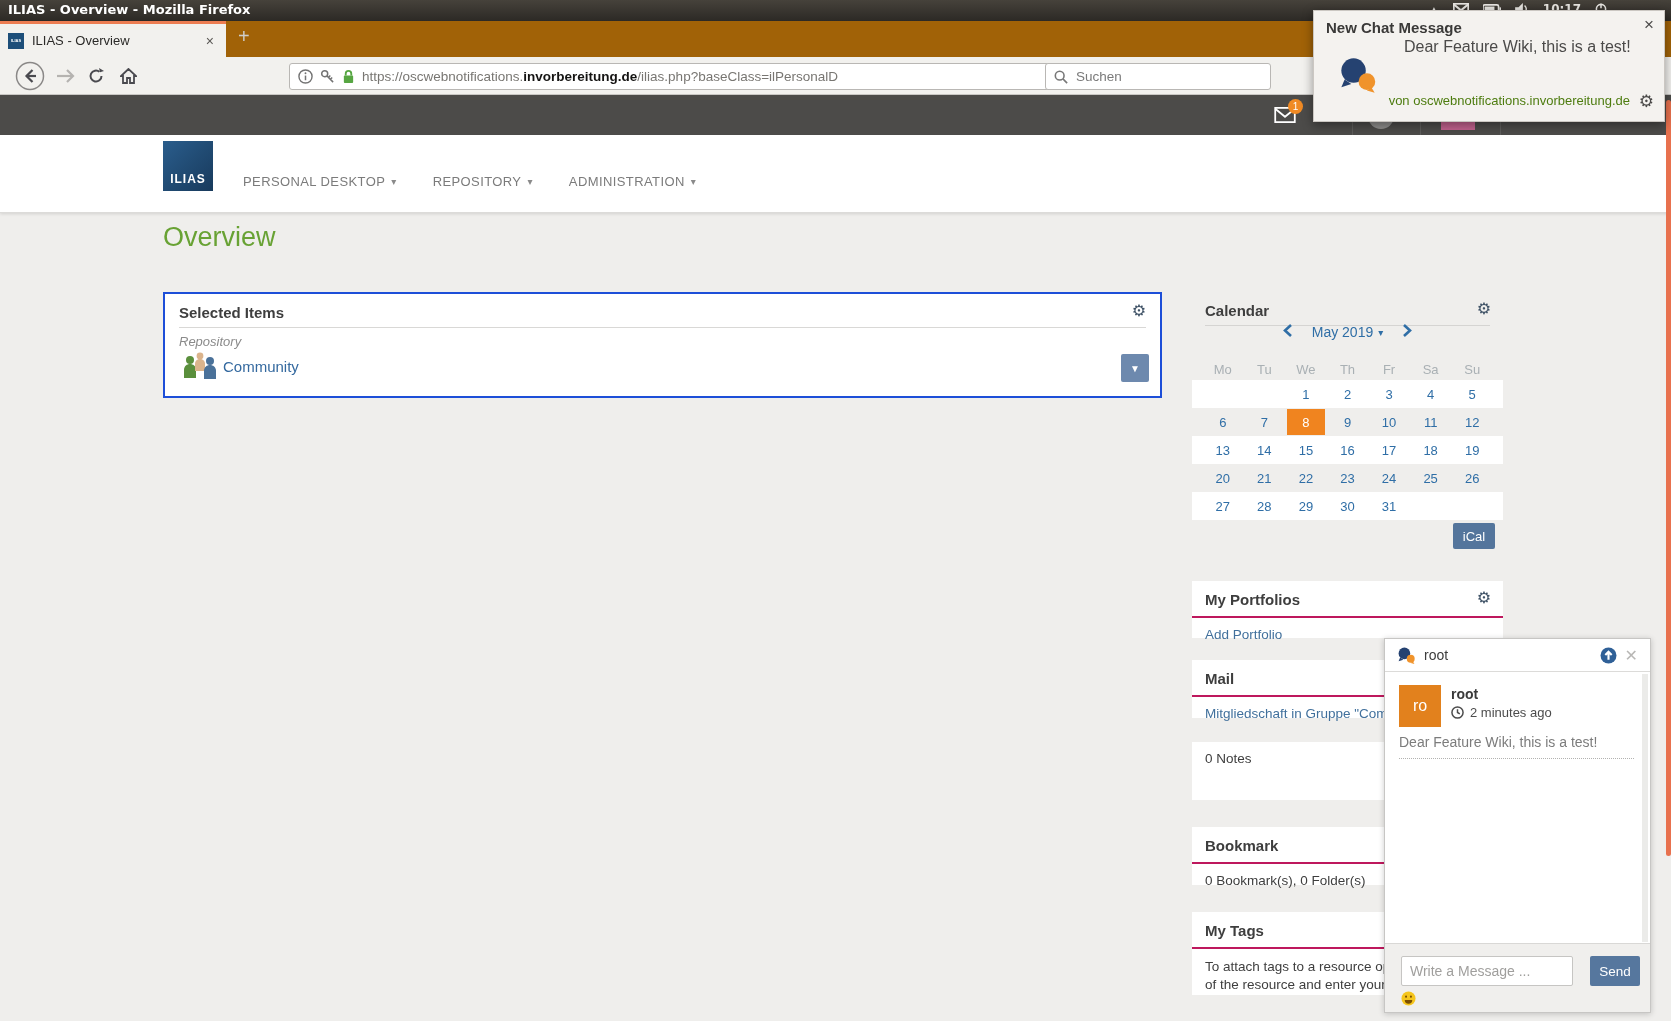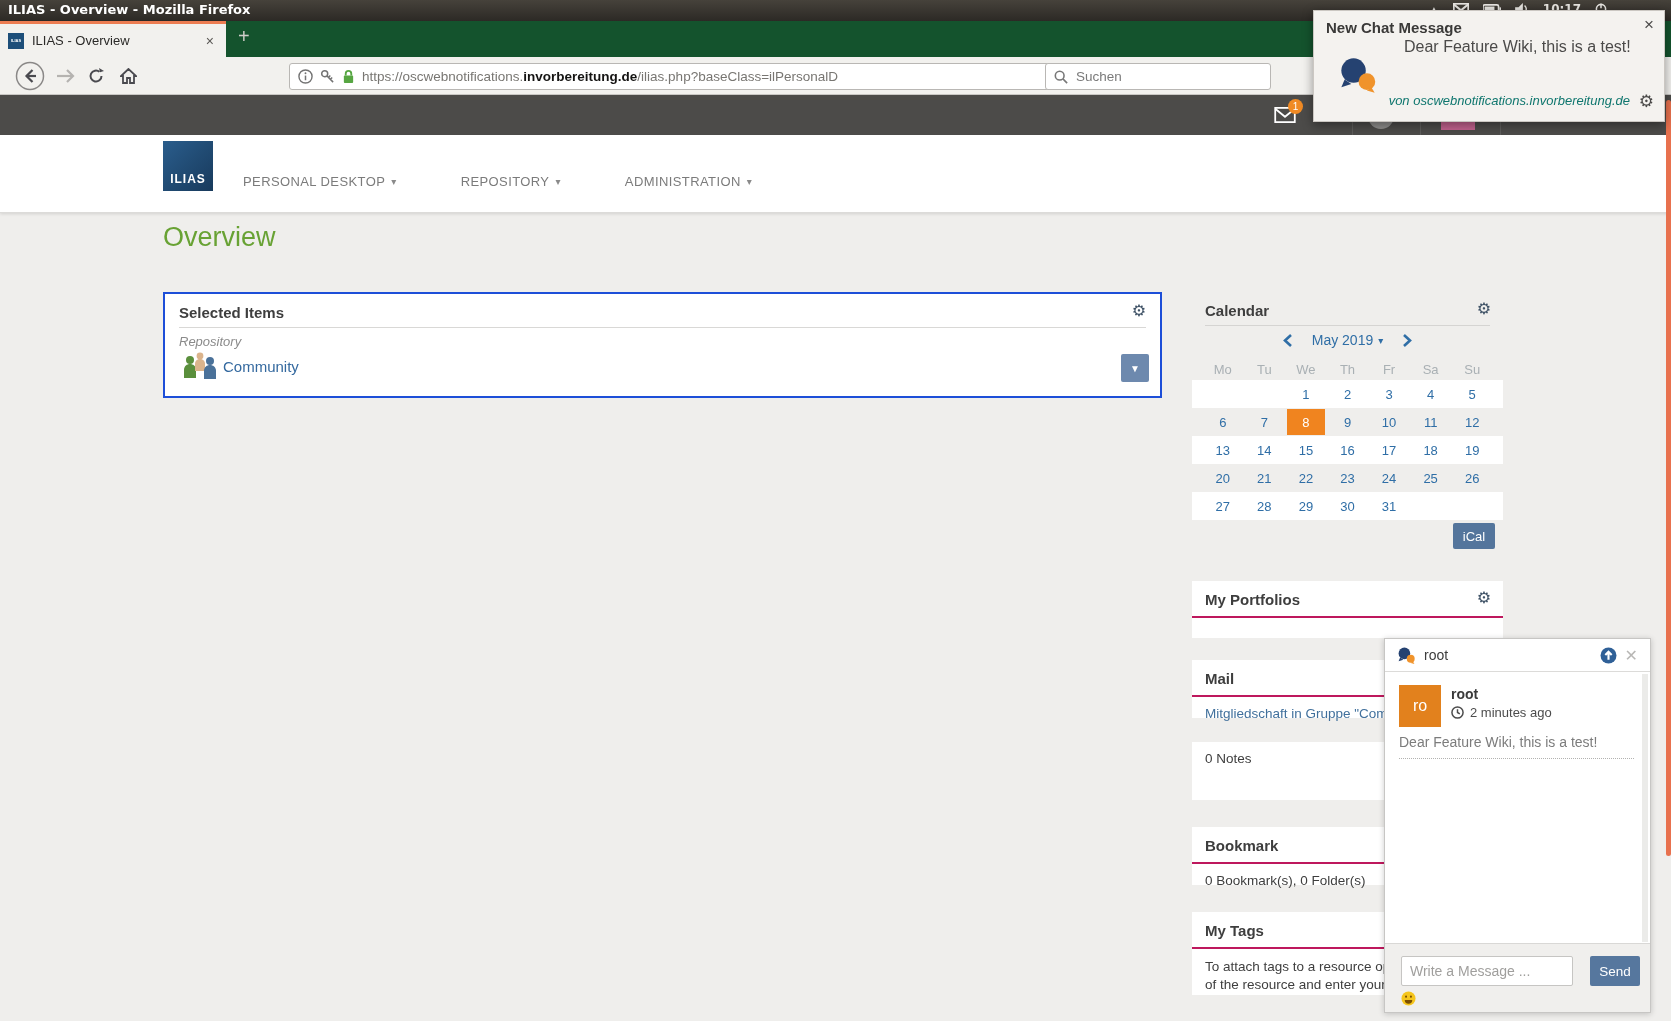--- a/index.html
+++ b/index.html
@@ -9,21 +9,21 @@
   svg{display:block;}
 
   
   #ubuntu-bar{left:0;top:0;width:1671px;height:21px;z-index:6;
     background:linear-gradient(#46423b,#2c2925);color:#fff;}
   #win-title{left:8px;top:2px;font-size:13px;font-weight:bold;font-family:"DejaVu Sans",sans-serif;}
   #tray{right:64px;top:2px;display:flex;align-items:center;gap:14px;color:#e7e5e1;}
   #tray .clock{font-size:12px;font-weight:bold;font-family:"DejaVu Sans",sans-serif;}
 
   
-  #tab-bar{left:0;top:21px;width:1671px;height:36px;background:#14532d;z-index:6;}
+  #tab-bar{left:0;top:21px;width:1671px;height:36px;background:#a16207;z-index:6;}
   #active-tab{position:absolute;left:0;top:0;width:226px;height:36px;background:#f2f1ee;
     border-top:3px solid #ed7d52;box-sizing:border-box;display:flex;align-items:center;padding:0 8px;}
   #tab-favicon{width:16px;height:16px;background:#1d4e79;color:#fff;font-size:4px;font-weight:bold;
     display:flex;align-items:center;justify-content:center;flex:none;}
   #tab-title{margin-left:8px;font-size:13px;color:#2b2a28;flex:1;white-space:nowrap;overflow:hidden;}
   #tab-close{color:#5a5855;font-size:14px;padding:0 4px;}
   #new-tab{position:absolute;left:238px;top:4px;color:#cfcdc9;font-size:20px;font-weight:300;}
 
   
   #toolbar{left:0;top:57px;width:1671px;height:38px;background:#f2f1ee;z-index:6;
@@ -60,21 +60,21 @@
     background:#8f8e8c;color:#4c4b49;font-size:14px;font-weight:bold;z-index:2;
     display:flex;align-items:center;justify-content:center;}
   #user-avatar{left:1441px;top:100px;width:34px;height:30px;background:#c2628e;z-index:2;}
 
   
   #main-nav{left:0;top:135px;width:1671px;height:77px;background:#fff;z-index:1;
     border-bottom:1px solid #dcdbd9;box-shadow:0 1px 3px rgba(0,0,0,.12);}
   #logo{left:163px;top:141px;width:50px;height:50px;z-index:2;
     background:linear-gradient(135deg,#2a5d8c,#183a5c);display:flex;align-items:flex-end;justify-content:center;}
   #logo span{color:#fff;font-weight:bold;font-size:12px;letter-spacing:1px;margin-bottom:5px;}
-  #main-menu{left:243px;top:135px;height:93px;display:flex;align-items:center;gap:64px;z-index:2;}
+  #main-menu{left:243px;top:135px;height:93px;display:flex;align-items:center;gap:36px;z-index:2;}
   .menu-item{font-size:13px;color:#7b7b7b;letter-spacing:.4px;display:flex;align-items:center;gap:6px;cursor:pointer;}
   .menu-item .caret{font-size:10px;color:#8a8a8a;}
 
   #page-title{left:163px;top:222px;font-size:27px;color:#68a234;z-index:1;}
 
   
   .gear{color:#3f5266;font-size:16px;line-height:1;}
   #selected-items{left:163px;top:292px;width:999px;height:106px;background:#fff;
     border:2px solid #1d4ed8;box-sizing:border-box;z-index:1;}
   #si-title{position:absolute;left:14px;top:10px;font-size:15px;font-weight:bold;color:#3e3e3e;}
@@ -83,21 +83,21 @@
   #si-sub{position:absolute;left:14px;top:40px;font-size:13px;font-style:italic;color:#8a8a8a;}
   #si-item-link{position:absolute;left:58px;top:64px;font-size:15px;color:#34699f;}
   #si-dd{position:absolute;left:956px;top:60px;width:28px;height:28px;background:#6d89ae;border-radius:2px;
     color:#fff;font-size:10px;display:flex;align-items:center;justify-content:center;}
 
   
   #calendar{left:1192px;top:292px;width:311px;z-index:1;}
   #cal-title{position:absolute;left:13px;top:10px;font-size:15px;font-weight:bold;color:#3e3e3e;}
   #cal-gear{position:absolute;right:12px;top:9px;}
   #cal-hr{position:absolute;left:13px;right:13px;top:33px;border-top:1px solid #d5d4d2;}
-  #cal-nav{position:absolute;left:0;top:40px;width:311px;display:flex;align-items:center;justify-content:center;gap:20px;}
+  #cal-nav{position:absolute;left:0;top:32px;width:311px;display:flex;align-items:flex-start;justify-content:center;gap:20px;}
   #cal-month{color:#2f6ea6;font-size:14px;display:flex;align-items:center;gap:5px;}
   #cal-month .caret{font-size:10px;}
   #cal-dh-row{position:absolute;left:10px;top:66px;width:291px;display:grid;grid-template-columns:repeat(7,1fr);}
   .cal-dh{text-align:center;font-size:13px;color:#a9b0b4;padding:4px 0;}
   #cal-grid{position:absolute;left:0;top:88px;width:311px;}
   .cal-row{display:grid;grid-template-columns:repeat(7,1fr);height:28px;padding:0 10px;box-sizing:border-box;}
   .cal-row.band{background:#fff;}
   .cal-cell{display:flex;align-items:center;justify-content:center;font-size:13px;color:#2f6ea6;}
   .cal-cell.sel{background:#f0841f;color:#fff;margin:1px 2px;}
   #ical-btn{position:absolute;right:8px;top:231px;width:42px;height:26px;background:#54759c;border-radius:2px;
@@ -135,21 +135,21 @@
     color:#fff;font-size:13.5px;display:flex;align-items:center;justify-content:center;}
   #emoji-btn{position:absolute;left:16px;top:47px;}
 
   
   #notif{left:1313px;top:10px;width:352px;height:112px;background:#f4f2ef;z-index:10;
     border:1px solid #cbc7c2;box-sizing:border-box;box-shadow:0 3px 10px rgba(0,0,0,.4);}
   #notif-title{position:absolute;left:12px;top:8px;font-size:15px;font-weight:bold;color:#3a3938;}
   #notif-close{position:absolute;right:10px;top:4px;font-size:17px;color:#4c4b4a;}
   #notif-icon{position:absolute;left:24px;top:46px;}
   #notif-msg{position:absolute;left:90px;top:27px;font-size:16px;color:#4b4a49;}
-  #notif-src{position:absolute;right:34px;bottom:13px;font-size:13px;color:#0f766e;font-style:italic;}
+  #notif-src{position:absolute;right:34px;bottom:13px;font-size:13px;color:#4d7c0f;}
   #notif-gear{position:absolute;right:10px;bottom:9px;font-size:17px;color:#4c4b4a;}
 </style>
 </head>
 <body>
 
 <div id="screen">
 
   <div class="abs" id="ubuntu-bar">
     <span class="abs" id="win-title">ILIAS - Overview - Mozilla Firefox</span>
     <div class="abs" id="tray">
@@ -405,20 +405,21 @@
           <div class="cal-cell">31</div>
           <div class="cal-cell"></div>
           <div class="cal-cell"></div>
         </div>
       </div>
     <div id="ical-btn">iCal</div>
   </div>
 
   <div class="abs side-panel" style="top:581px;height:57px;">
     <div class="sp-title"><span>My Portfolios</span><span class="sp-gear gear">⚙</span></div>
+    <div class="sp-body link">Add Portfolio</div>
   </div>
 
   <div class="abs side-panel" style="top:660px;height:58px;">
     <div class="sp-title"><span>Mail</span></div>
     <div class="sp-body link">Mitgliedschaft in Gruppe "Community"</div>
   </div>
 
   <div class="abs side-panel" style="top:742px;height:58px;">
     <div class="sp-body">0 Notes</div>
   </div>

